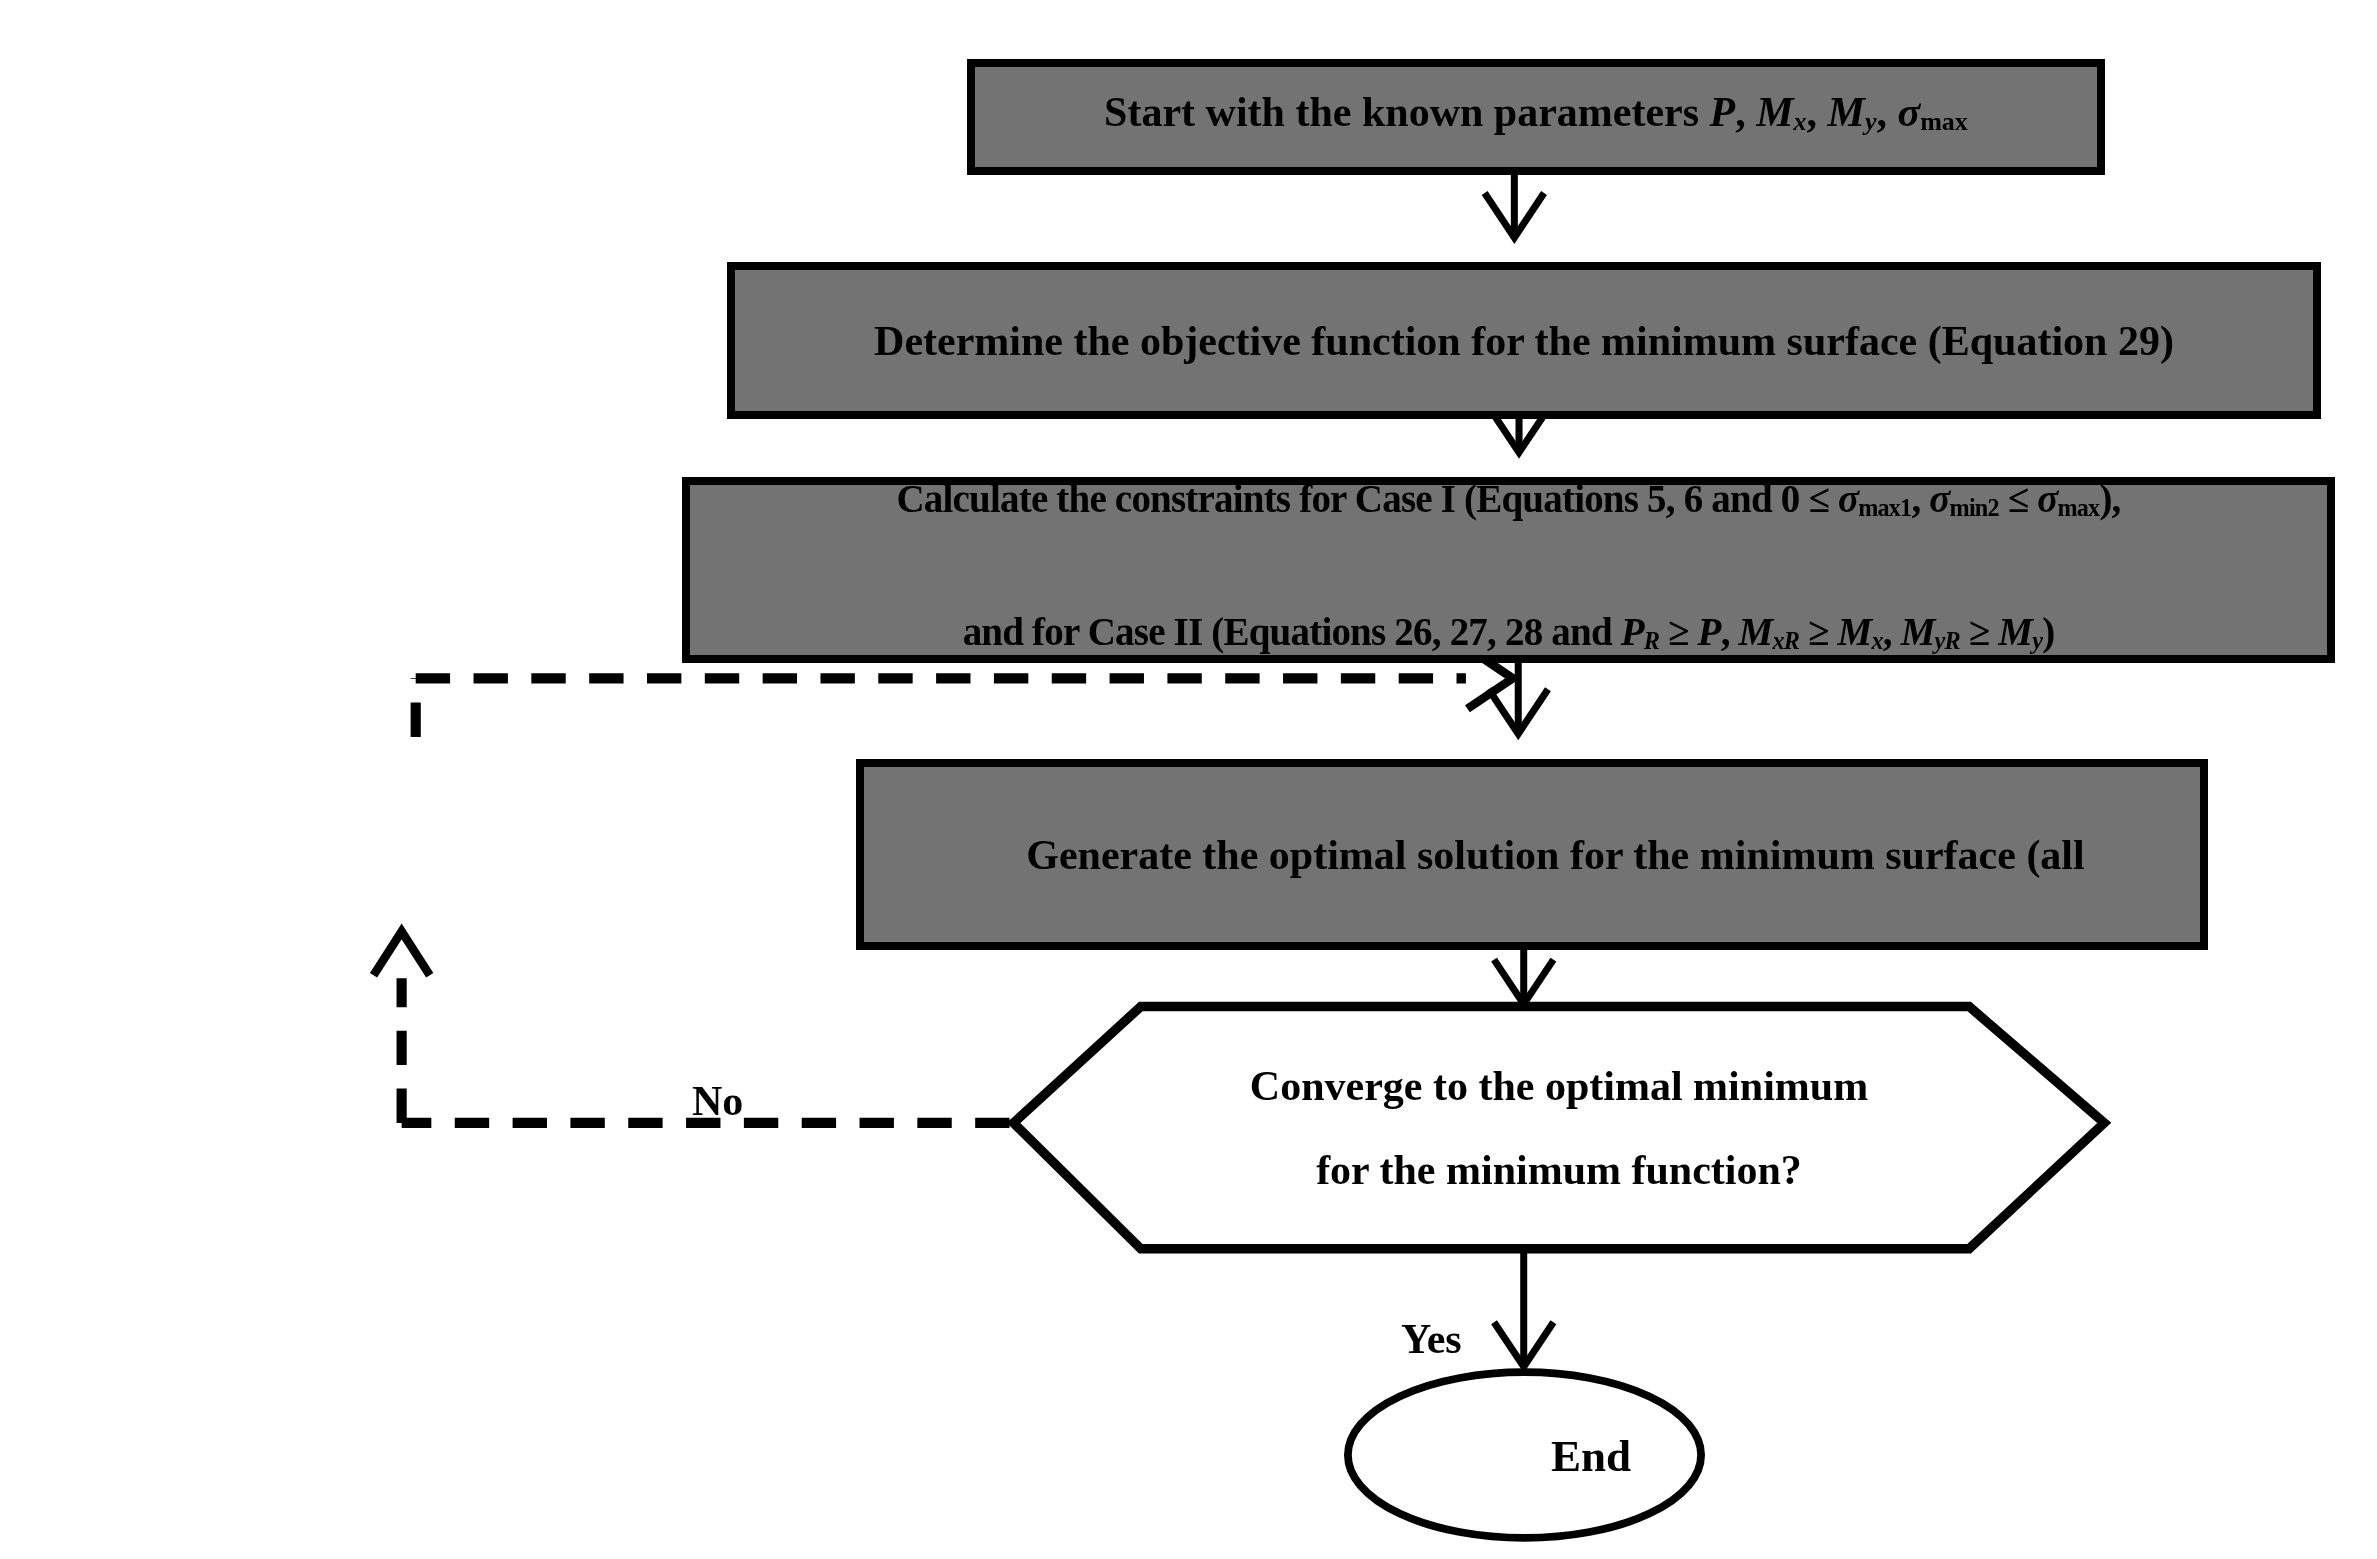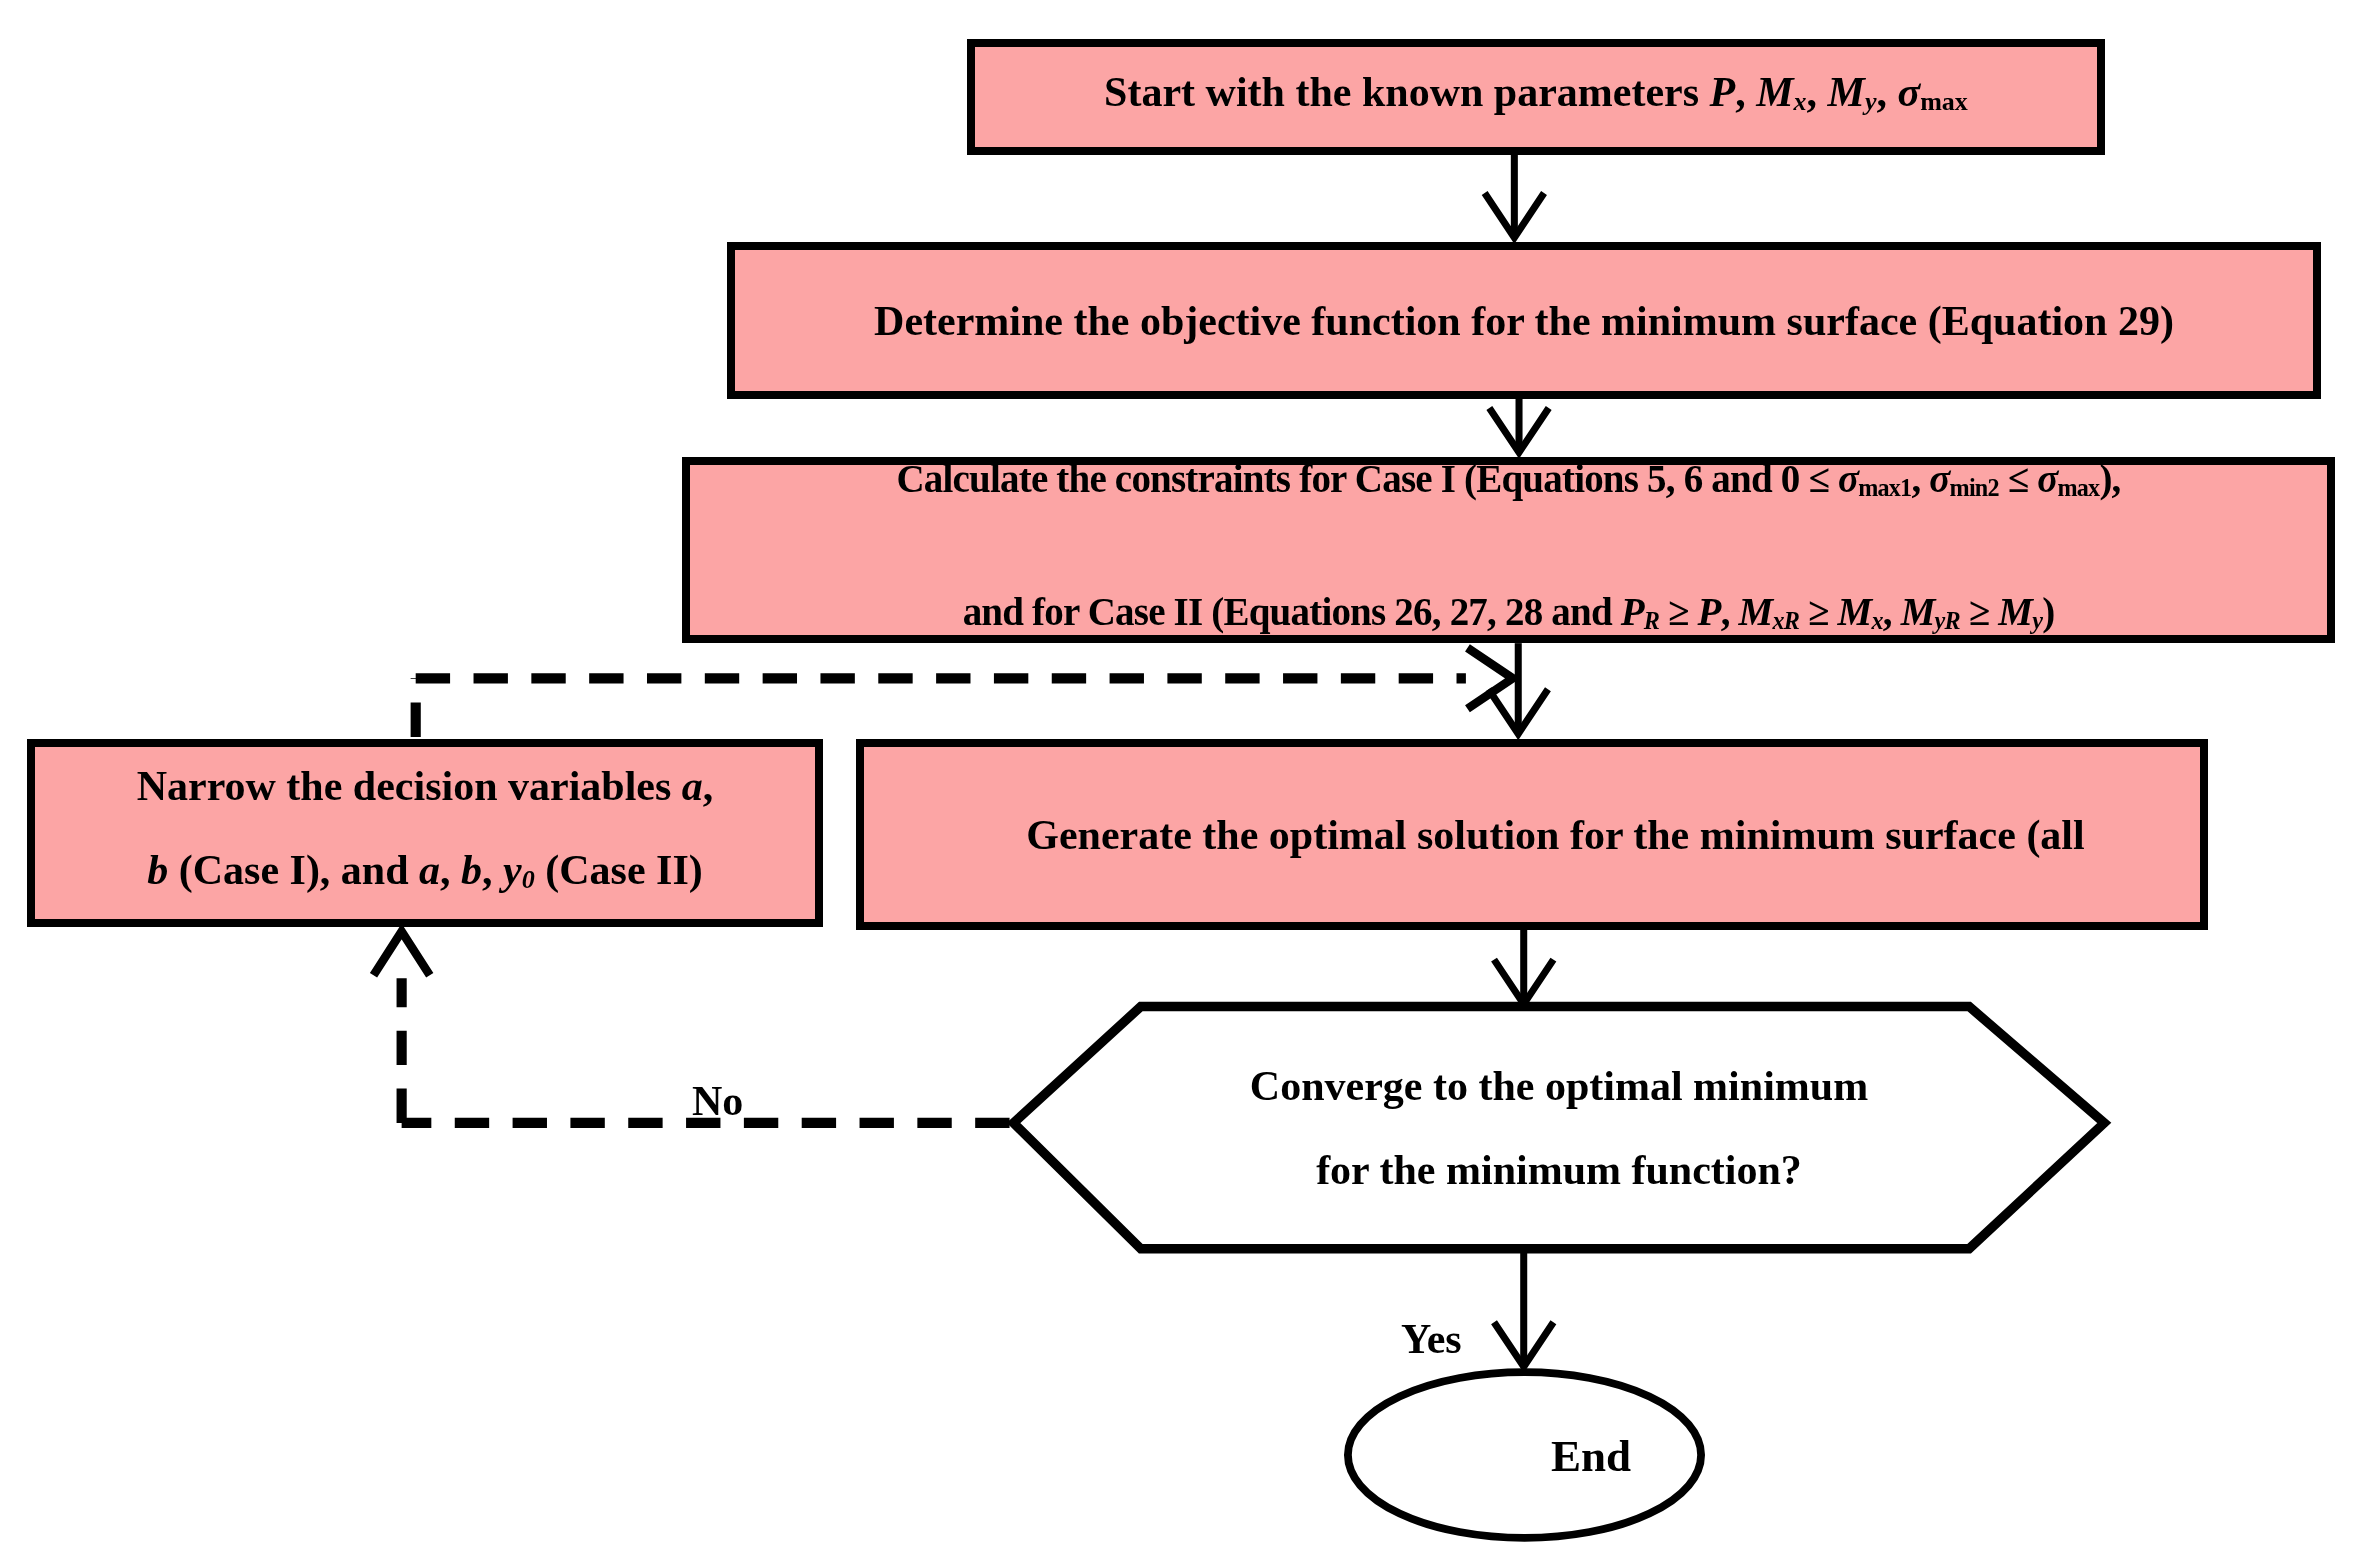--- a/index.html
+++ b/index.html
@@ -13,21 +13,21 @@
     overflow:hidden;
   }
   svg.connectors { position:absolute; left:0; top:0; }
   .node {
     position:absolute;
     display:flex; flex-direction:column;
     align-items:center; justify-content:center;
     text-align:center;
     box-sizing:border-box;
   }
-  .boxed { border:8.6px solid #000; background:#fca5a5; }
+  .boxed { border:8.6px solid #000; background:#737373;margin-top:20px; }
   .tline { white-space:nowrap; line-height:84px; font-size:42px; }
   .cond .tline { font-size:39px; letter-spacing:-0.8px; }
   .sub { font-size:0.62em; vertical-align:-0.16em; }
   .it { font-style:italic; }
   .lbl { position:absolute; font-size:42px; white-space:nowrap; }
   .endlbl { font-size:45px; }
 </style>
 </head>
 <body>
 
@@ -89,24 +89,20 @@
 
   <div class="node boxed" style="left:727px; top:242px; width:1594px; height:157px;align-items:center;">
     <div class="tline"><span>Determine the objective function for the minimum surface (Equation 29)</span></div>
   </div>
 
   <div class="node boxed cond" style="left:682px; top:457px; width:1653px; height:186px;gap:40px;">
     <div class="tline"><span>Calculate the constraints for Case I (Equations 5, 6 and 0 ≤ </span><span class="it">σ</span><span class="sub">max1</span><span>, </span><span class="it">σ</span><span class="sub">min2</span><span> ≤ </span><span class="it">σ</span><span class="sub">max</span><span>),</span></div>
     <div class="tline"><span>and for Case II (Equations 26, 27, 28 and </span><span class="it">P</span><span class="it sub">R</span><span> ≥ </span><span class="it">P</span><span>, </span><span class="it">M</span><span class="it sub">xR</span><span> ≥ </span><span class="it">M</span><span class="it sub">x</span><span>, </span><span class="it">M</span><span class="it sub">yR</span><span> ≥ </span><span class="it">M</span><span class="it sub">y</span><span>)</span></div>
   </div>
 
-  <div class="node boxed" style="left:27px; top:739px; width:796px; height:188px;">
-    <div class="tline"><span>Narrow the decision variables </span><span class="it">a</span><span>,</span></div>
-    <div class="tline"><span class="it">b</span><span> (Case I), and </span><span class="it">a</span><span>, </span><span class="it">b</span><span>, </span><span class="it">y</span><span class="it sub">0</span><span> (Case II)</span></div>
-  </div>
 
   <div class="node boxed" style="left:856px; top:739px; width:1352px; height:191px;padding-left:47px;">
     <div class="tline"><span>Generate the optimal solution for the minimum surface (all</span></div>
   </div>
 
   <div class="node" style="left:1094px; top:1016px; width:930px; height:224px;">
     <div class="tline"><span>Converge to the optimal minimum</span></div>
     <div class="tline"><span>for the minimum function?</span></div>
   </div>
 

